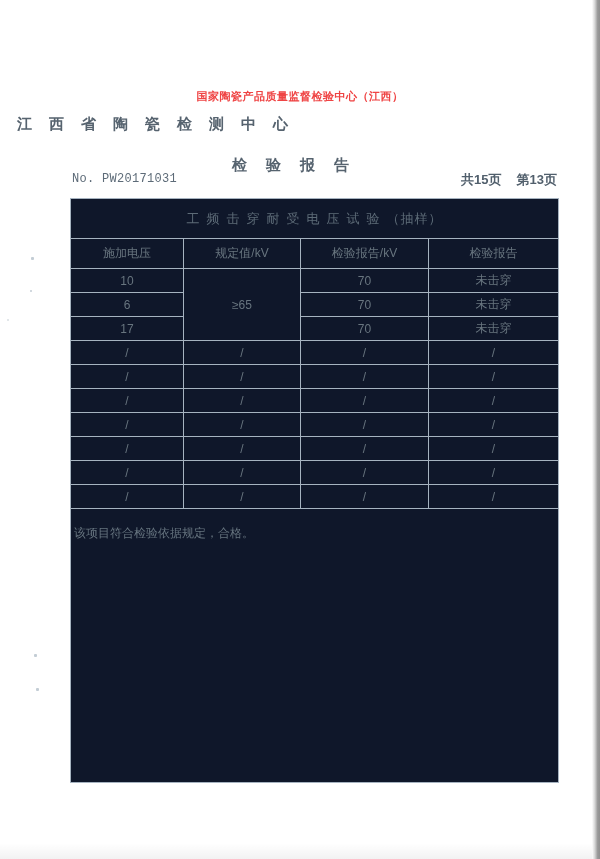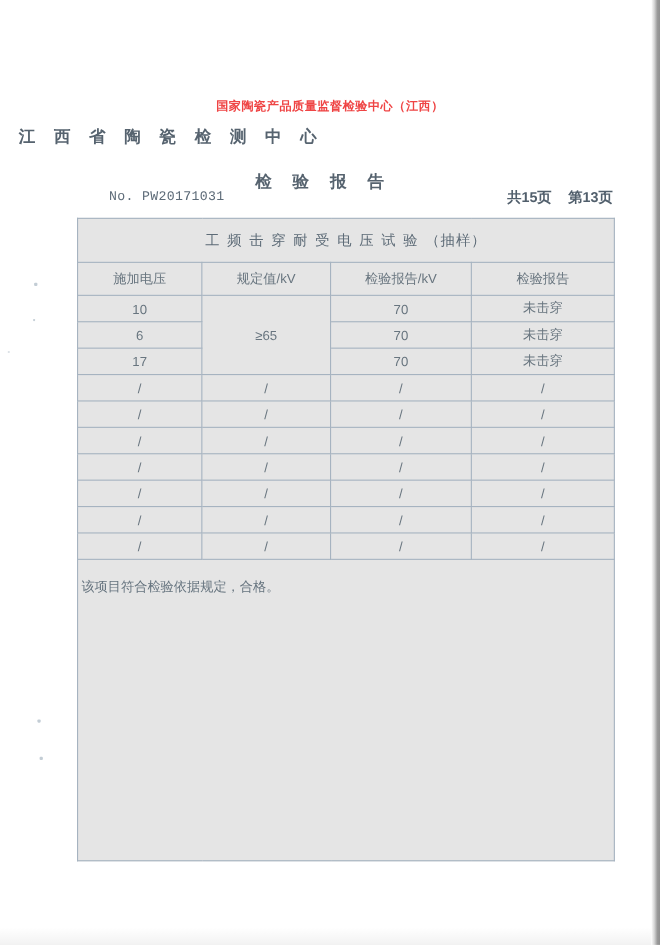--- a/index.html
+++ b/index.html
@@ -36,33 +36,33 @@
   .h3{
     position:absolute;top:140px;left:0;width:600px;text-align:center;
     font-size:15px;font-weight:bold;color:#56636f;letter-spacing:19px;box-sizing:border-box;margin-top:16px;
   }
   .meta{
     position:absolute;top:171px;left:72px;right:43px;height:18px;
   }
   .report-no{
     position:absolute;left:0;top:1px;
     font-family:"Liberation Mono","DejaVu Sans Mono",monospace;
-    font-size:12px;color:#5d6b78;letter-spacing:0.3px;margin-left:27px;
+    font-size:12px;color:#5d6b78;letter-spacing:0.3px;
   }
   .pages{
     position:absolute;right:0;top:0;
     font-size:13px;font-weight:bold;color:#515f6c;
   }
   .pages .gap{display:inline-block;width:15px;}
 
   
   table.report{
     position:absolute;left:70px;top:198px;width:488px;
     border-collapse:collapse;table-layout:fixed;
-    background:#e5e5e5;
+    background:#0f172a;
   }
   table.report td,table.report th{
     border:1px solid #a6b3c0;
     font-size:12px;font-weight:normal;color:#68757f;
     text-align:center;vertical-align:middle;padding:0;
     overflow:hidden;white-space:nowrap;
   }
   tr.title-row td{
     height:39px;font-size:13px;color:#5d6b77;
   }

